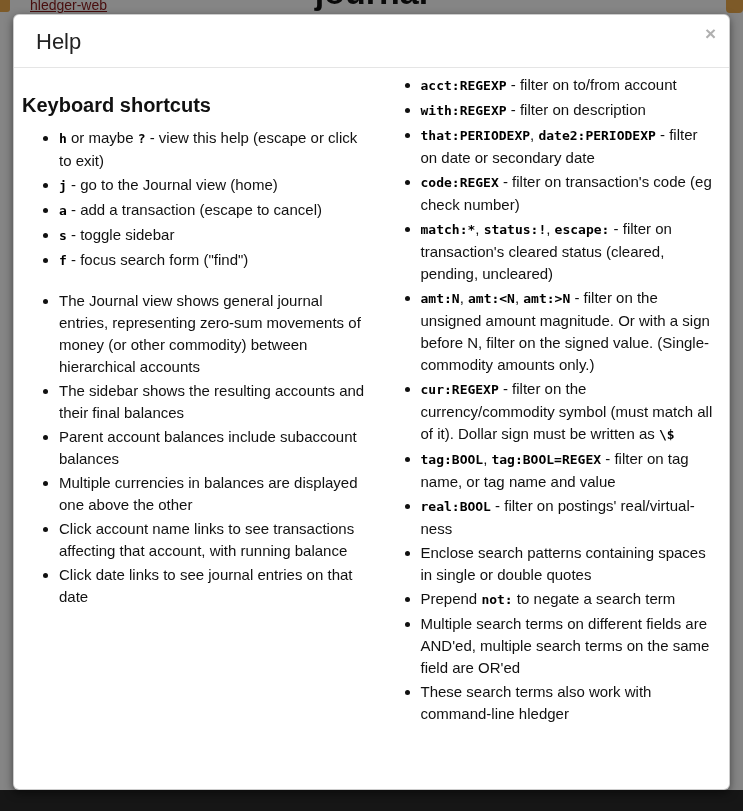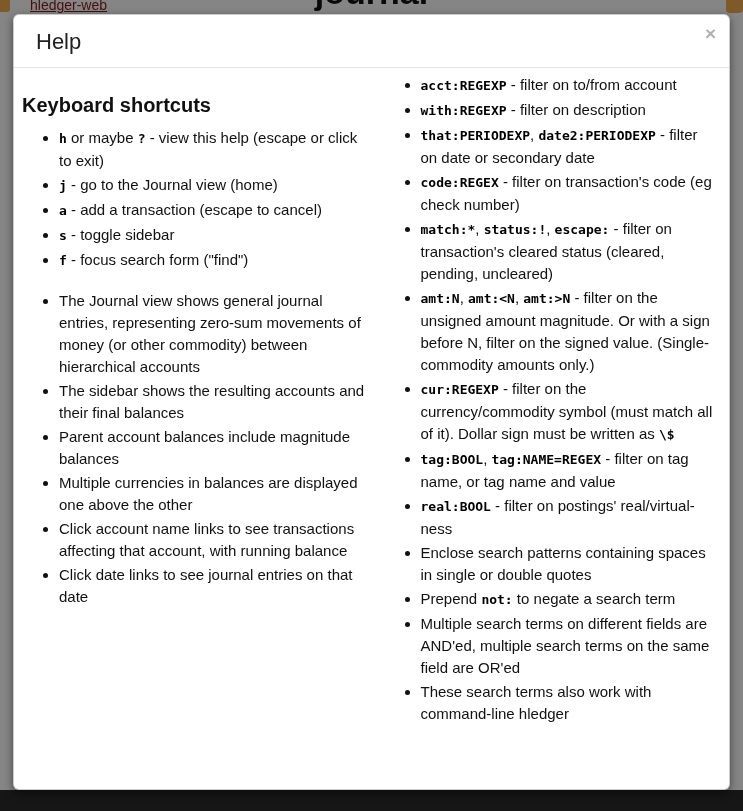--- a/index.html
+++ b/index.html
@@ -93,36 +93,36 @@
         <ul class="help-list">
           <li class="help-item"><code>h</code> or maybe <code>?</code> - view this help (escape or click to exit)</li>
           <li class="help-item"><code>j</code> - go to the Journal view (home)</li>
           <li class="help-item"><code>a</code> - add a transaction (escape to cancel)</li>
           <li class="help-item"><code>s</code> - toggle sidebar</li>
           <li class="help-item"><code>f</code> - focus search form ("find")</li>
         </ul>
         <ul class="help-list">
           <li class="help-item">The Journal view shows general journal entries, representing zero-sum movements of money (or other commodity) between hierarchical accounts</li>
           <li class="help-item">The sidebar shows the resulting accounts and their final balances</li>
-          <li class="help-item">Parent account balances include magnitude balances</li>
+          <li class="help-item">Parent account balances include subaccount balances</li>
           <li class="help-item">Multiple currencies in balances are displayed one above the other</li>
           <li class="help-item">Click account name links to see transactions affecting that account, with running balance</li>
           <li class="help-item">Click date links to see journal entries on that date</li>
         </ul>
       </div>
       <div class="help-col">
         <ul class="help-list">
           <li class="help-item"><code>acct:REGEXP</code> - filter on to/from account</li>
           <li class="help-item"><code>with:REGEXP</code> - filter on description</li>
           <li class="help-item"><code>that:PERIODEXP</code>, <code>date2:PERIODEXP</code> - filter on date or secondary date</li>
           <li class="help-item"><code>code:REGEX</code> - filter on transaction's code (eg check number)</li>
           <li class="help-item"><code>match:*</code>, <code>status:!</code>, <code>escape:</code> - filter on transaction's cleared status (cleared, pending, uncleared)</li>
           <li class="help-item"><code>amt:N</code>, <code>amt:&lt;N</code>, <code>amt:&gt;N</code> - filter on the unsigned amount magnitude. Or with a sign before N, filter on the signed value. (Single-commodity amounts only.)</li>
           <li class="help-item"><code>cur:REGEXP</code> - filter on the currency/commodity symbol (must match all of it). Dollar sign must be written as <code>\$</code></li>
-          <li class="help-item"><code>tag:BOOL</code>, <code>tag:NAME=REGEX</code> - filter on tag name, or tag name and value</li>
+          <li class="help-item"><code>tag:BOOL</code>, <code>tag:BOOL=REGEX</code> - filter on tag name, or tag name and value</li>
           <li class="help-item"><code>real:BOOL</code> - filter on postings' real/virtual-ness</li>
           <li class="help-item">Enclose search patterns containing spaces in single or double quotes</li>
           <li class="help-item">Prepend <code>not:</code> to negate a search term</li>
           <li class="help-item">Multiple search terms on different fields are AND'ed, multiple search terms on the same field are OR'ed</li>
           <li class="help-item">These search terms also work with command-line hledger</li>
         </ul>
       </div>
     </div>
 </div>
 

